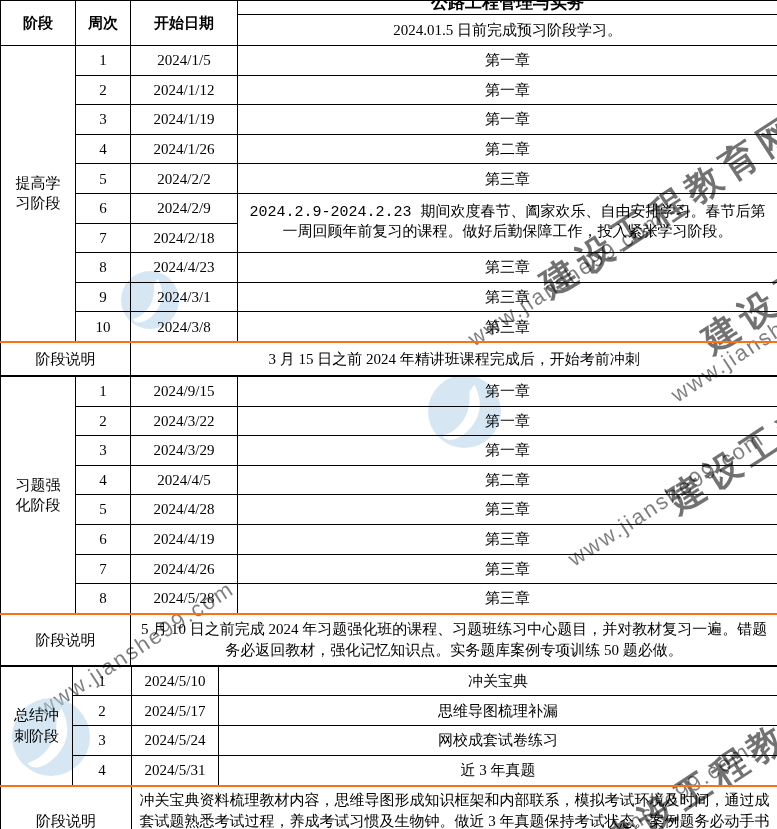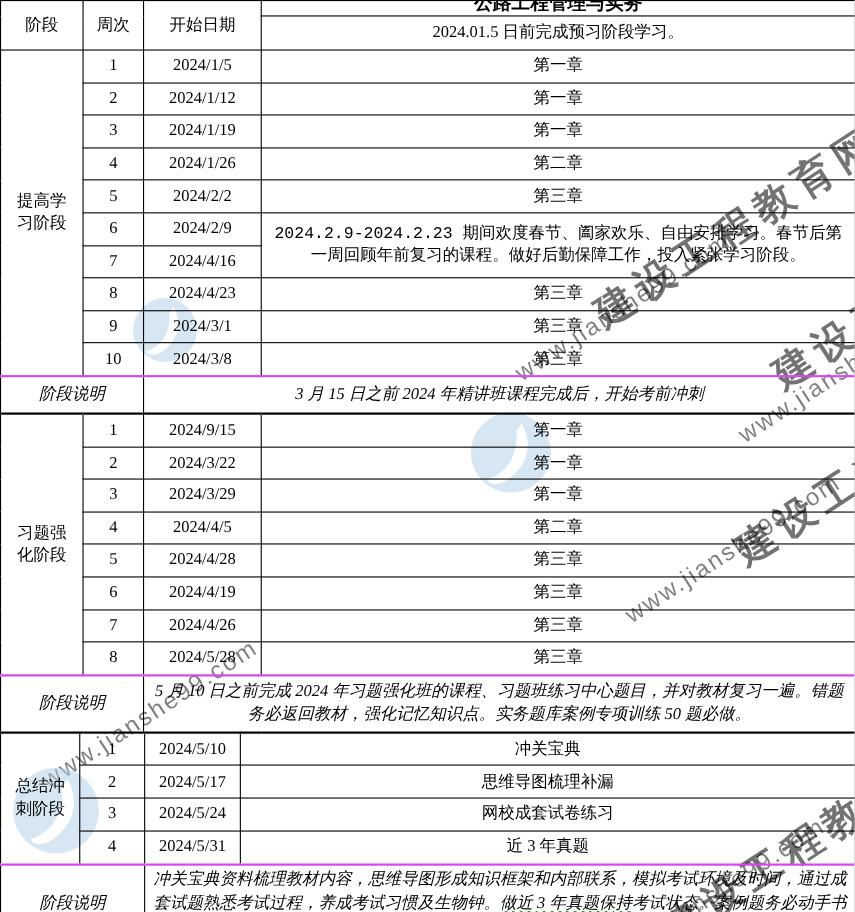--- a/index.html
+++ b/index.html
@@ -32,31 +32,31 @@
   table.tbl{
     border-collapse:collapse;table-layout:fixed;
     width:777px;background:transparent;
   }
   table.tbl td{
     border:1px solid #000;
     text-align:center;vertical-align:middle;
     padding:0 4px;font-size:15px;line-height:1.35;
     overflow:hidden;background:transparent;
   }
-  td.hdr{font-weight:normal;font-size:15px;}
+  td.hdr{font-weight:bold;font-size:15px;}
   .title-cell{height:13px;padding:0;}
   .title-clip{height:13px;overflow:hidden;text-align:center;}
   .title-clip span{display:block;margin-top:-8px;font-weight:bold;font-size:17px;line-height:20px;}
   tr.r-sub td{height:30px;}
   tr.rw td{height:28.6px;}
   table.tbl-c tr.rw td{height:28.75px;}
   td.c-phase{font-size:15px;line-height:1.9;}
   td.c-phase span{display:block;}
   td.festival{line-height:1.7;font-size:15px;padding:0 8px;font-family:Liberation Mono, monospace;}
-  tr.r-note td{border-top:2px solid #d946ef;border-bottom:2px solid #000;font-style:italic;}
+  tr.r-note td{border-top:2px solid #f97316;border-bottom:2px solid #000;}
   tr.r-note td.note-lbl{height:32px;}
   table.tbl-b tr.r-note td{height:50px;}
   table.tbl-c tr.r-note td{height:68px;}
   td.note-txt{line-height:1.6;padding:0 10px;}
   table.tbl-b tr:first-child td,
   table.tbl-c tr:first-child td{border-top:none;}
   .wavy{
     text-decoration:underline;
     text-decoration-style:wavy;
     text-decoration-color:#2e9e3e;
@@ -147,21 +147,21 @@
         <td>2024/2/2</td>
         <td>第三章</td>
       </tr>
       <tr class="rw">
         <td>6</td>
         <td>2024/2/9</td>
         <td class="festival" rowspan="2">2024.2.9-2024.2.23 期间欢度春节、阖家欢乐、自由安排学习。春节后第一周回顾年前复习的课程。做好后勤保障工作，投入紧张学习阶段。</td>
       </tr>
       <tr class="rw">
         <td>7</td>
-        <td>2024/4/16</td>
+        <td>2024/2/18</td>
       </tr>
       <tr class="rw">
         <td>8</td>
         <td>2024/4/23</td>
         <td>第三章</td>
       </tr>
       <tr class="rw">
         <td>9</td>
         <td>2024/3/1</td>
         <td>第三章</td>

